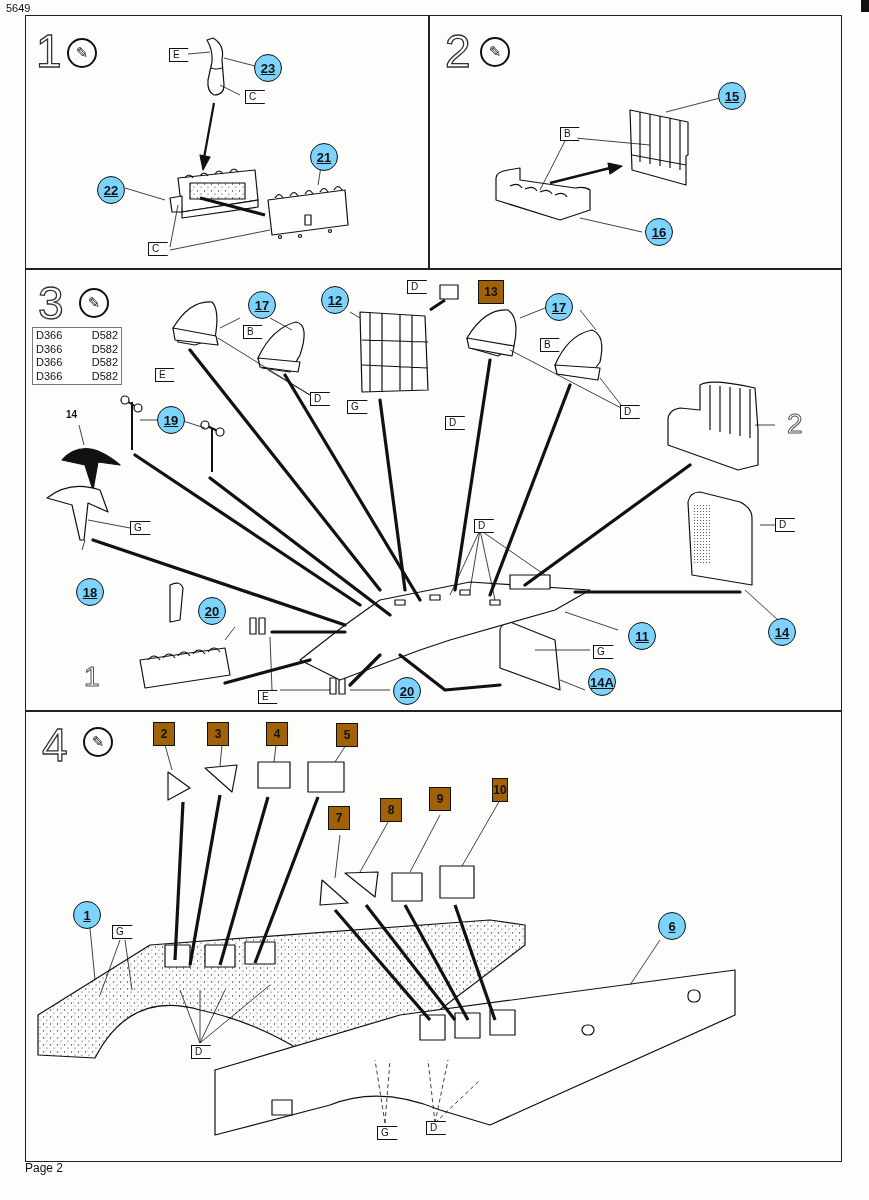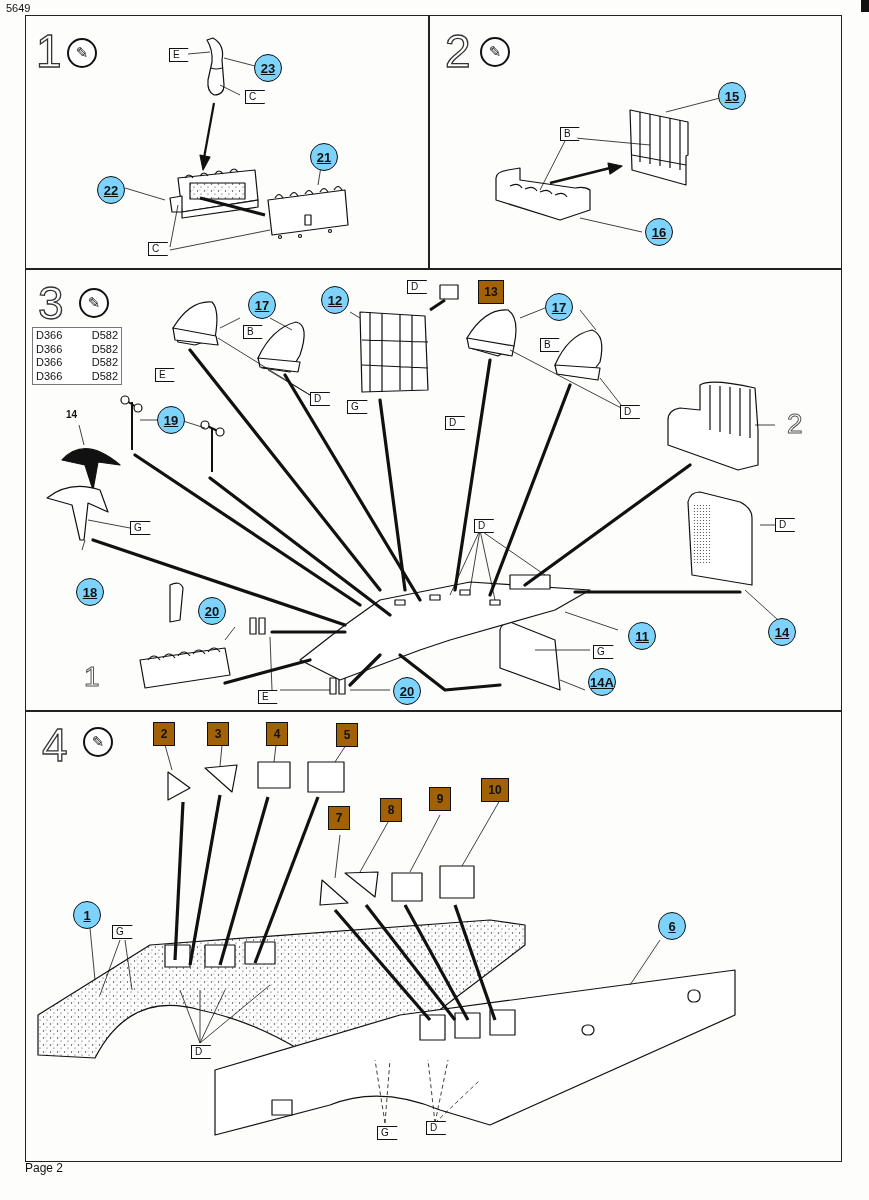--- a/index.html
+++ b/index.html
@@ -337,21 +337,21 @@
     </div>
 </div>
 
 <div class="boxnum" style="left:153px;top:722px;">2</div>
 <div class="boxnum" style="left:207px;top:722px;">3</div>
 <div class="boxnum" style="left:266px;top:722px;">4</div>
 <div class="boxnum" style="left:336px;top:723px;">5</div>
 <div class="boxnum" style="left:328px;top:806px;">7</div>
 <div class="boxnum" style="left:380px;top:798px;">8</div>
 <div class="boxnum" style="left:429px;top:787px;">9</div>
-<div class="boxnum" style="left:481px;top:778px;width:28px;">10</div>
+<div class="boxnum" style="left:492px;top:778px;width:16px;">10</div>
 <div class="callout" style="left:73px;top:901px;">1</div>
 <div class="callout" style="left:658px;top:912px;">6</div>
 <div class="flag" style="left:112px;top:925px;">G</div>
 <div class="flag" style="left:191px;top:1045px;">D</div>
 <div class="flag" style="left:377px;top:1126px;">G</div>
 <div class="flag" style="left:426px;top:1121px;">D</div>
 
 <div class="page-label">Page 2</div>
 
 </body></html>

